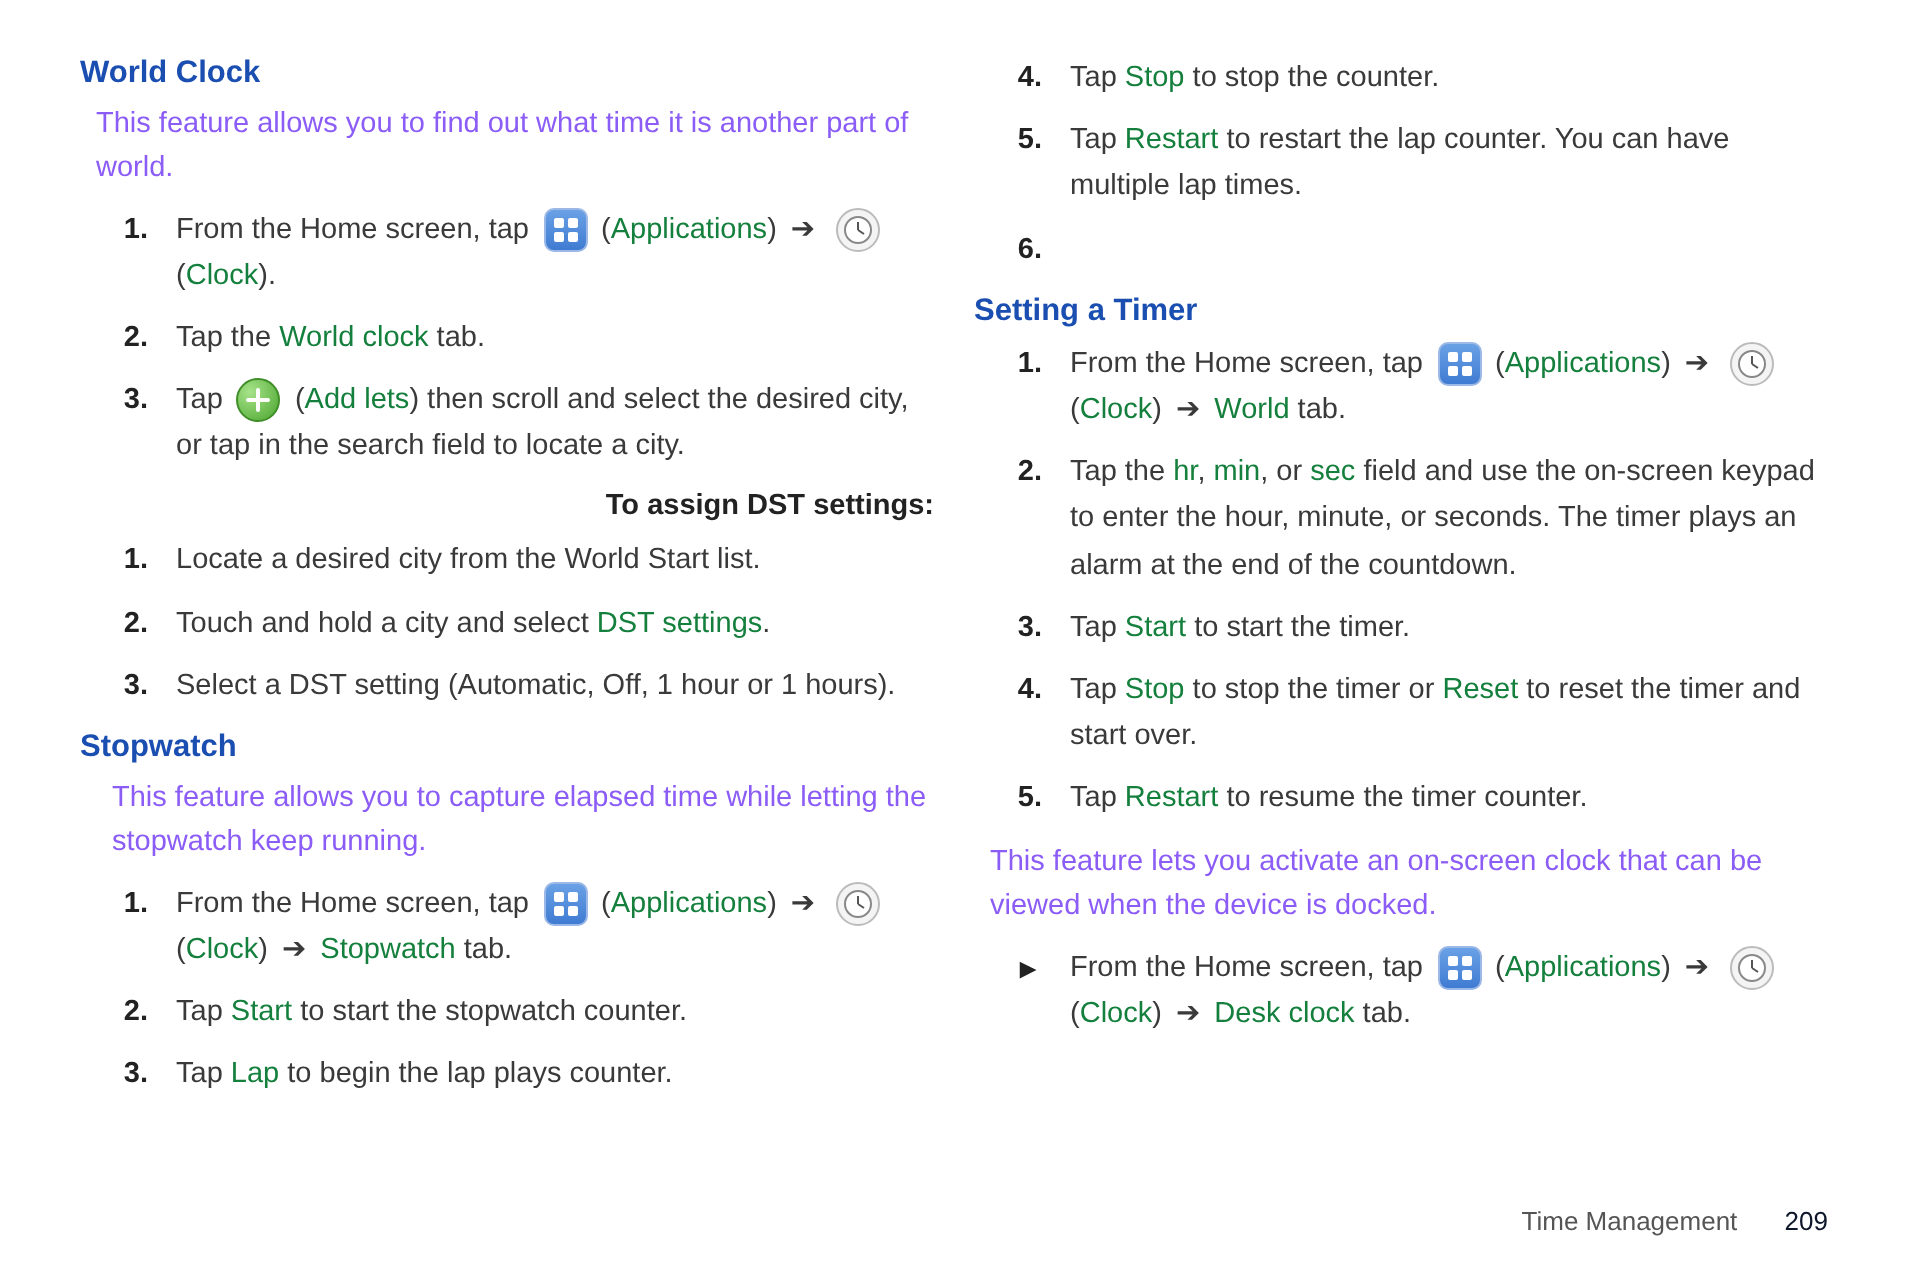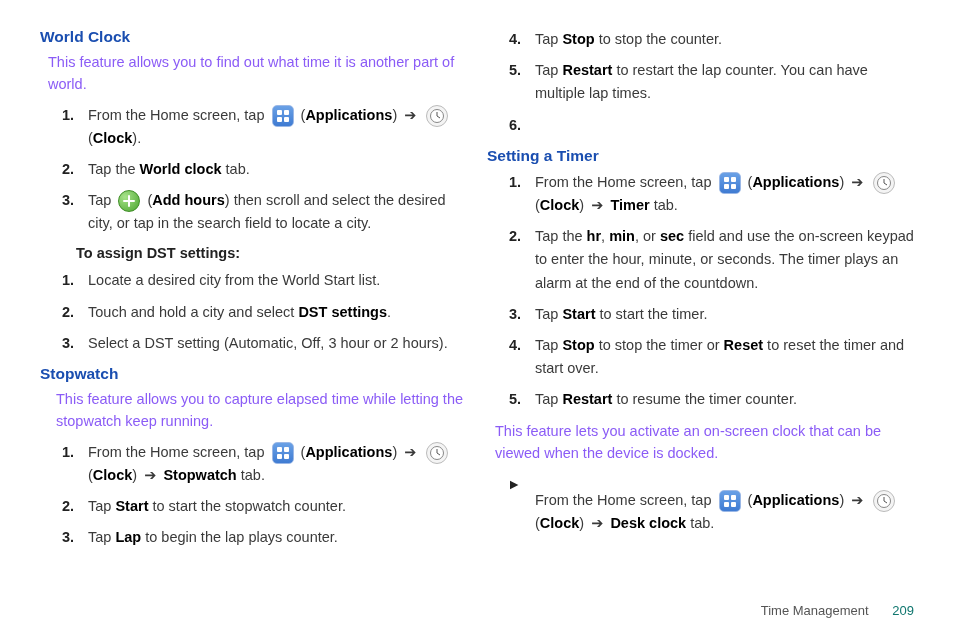--- a/index.html
+++ b/index.html
@@ -41,32 +41,33 @@
     font-weight: 700;
     color: #222;
     padding-right: 14px;
     font-stretch: condensed;
   }
   ol.num > li .body { flex: 1; }
   .subh {
     font-weight: 700;
     color: #222;
     font-stretch: condensed;
-    margin: 4px 0 8px 36px;
-  }
-  b { font-weight: 700; color: #000000; font-stretch: condensed; }
+    margin: 4px 0 8px 14px;
+    text-align: right;
+  }
+  b { font-weight: 400; color: #15803d; font-stretch: condensed; }
   .arrow { display:inline-block; margin: 0 3px; }
   .footer {
     position: absolute;
     right: 40px;
     bottom: 18px;
     font-size: 13px;
     color: #555;
   }
-  .footer .pn { margin-left: 20px; color:#0f766e; }
+  .footer .pn { margin-left: 20px; color:#0f172a; }
   .icon-box {
     display: inline-flex;
     align-items: center;
     justify-content: center;
     width: 22px; height: 22px;
     border-radius: 5px;
     border: 1px solid #9bb8e6;
     background: linear-gradient(#6aa1e6, #3f7bd2);
     vertical-align: middle;
     margin: 0 3px;
@@ -90,21 +91,21 @@
     width: 22px; height: 22px;
     border-radius: 11px;
     background: radial-gradient(circle at 30% 30%, #a7e38a, #4aa52e);
     border:1px solid #3f8e27;
     vertical-align: middle;
     margin: 0 3px;
   }
   ul.bullet { list-style:none; margin:0; padding:0; }
   ul.bullet > li { display:flex; align-items:flex-start; line-height:1.6; color:#3a3a3a; }
   ul.bullet > li .marker { flex:0 0 48px; text-align:right; padding-right:14px; font-size:14px; color:#222; }
-  ul.bullet > li .body { flex:1;margin-top:16px; }
+  ul.bullet > li .body { flex:1; }
 </style>
 </head>
 <body>
 
 <div class="cols">
   <div class="col">
 
     <div class="h1">World Clock</div>
     <div class="intro">This feature allows you to find out what time it is another part of world.</div>
 
@@ -142,40 +143,40 @@
       </li>
       <li>
         <span class="marker">3.</span>
         <span class="body">
           <span>Tap </span>
           <span class="icon-add">
             <svg width="12" height="12" viewBox="0 0 12 12">
                 <path d="M6 1v10M1 6h10" stroke="#fff" stroke-width="2" stroke-linecap="round"></path>
               </svg>
           </span>
-          (<b>Add hours</b><span>) then scroll and select the desired city, or tap in the search field to locate a city.</span>
+          (<b>Add lets</b><span>) then scroll and select the desired city, or tap in the search field to locate a city.</span>
         </span>
       </li>
     </ol>
 
     <div class="subh">To assign DST settings:</div>
     <ol class="num">
       <li>
         <span class="marker">1.</span>
         <span class="body">Locate a desired city from the World Start list.</span>
       </li>
       <li>
         <span class="marker">2.</span>
         <span class="body">
           <span>Touch and hold a city and select </span><b>DST settings</b><span>.</span>
         </span>
       </li>
       <li>
         <span class="marker">3.</span>
-        <span class="body">Select a DST setting (Automatic, Off, 3 hour or 2 hours).</span>
+        <span class="body">Select a DST setting (Automatic, Off, 1 hour or 1 hours).</span>
       </li>
     </ol>
 
     <div class="h1">Stopwatch</div>
     <div class="intro flush">This feature allows you to capture elapsed time while letting the stopwatch keep running.</div>
     <ol class="num">
       <li>
         <span class="marker">1.</span>
         <span class="body">
           <span>From the Home screen, tap </span>
@@ -249,21 +250,21 @@
           </span>
           (<b>Applications</b><span>) </span><span class="arrow">➔</span>
           <span class="icon-round">
             <svg width="16" height="16" viewBox="0 0 16 16">
                 <circle cx="8" cy="8" r="6.5" fill="#fff" stroke="#888" stroke-width="1"></circle>
                 <line x1="8" y1="8" x2="8" y2="4" stroke="#555" stroke-width="1"></line>
                 <line x1="8" y1="8" x2="11" y2="10" stroke="#555" stroke-width="1"></line>
               </svg>
           </span>
           (<b>Clock</b><span>) </span><span class="arrow">➔</span>
-          <b>Timer</b><span> tab.</span>
+          <b>World</b><span> tab.</span>
         </span>
       </li>
       <li>
         <span class="marker">2.</span>
         <span class="body">
           <span>Tap the </span><b>hr</b><span>, </span><b>min</b><span>, or </span><b>sec</b><span> field and use the on-screen keypad to enter the hour, minute, or seconds. The timer plays an alarm at the end of the countdown.</span>
         </span>
       </li>
       <li>
         <span class="marker">3.</span>

